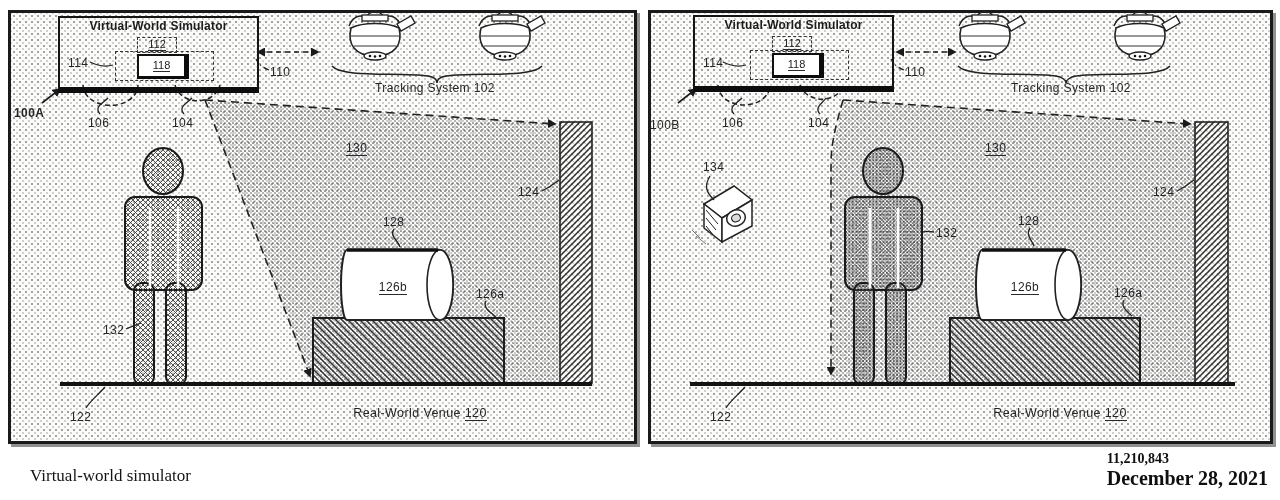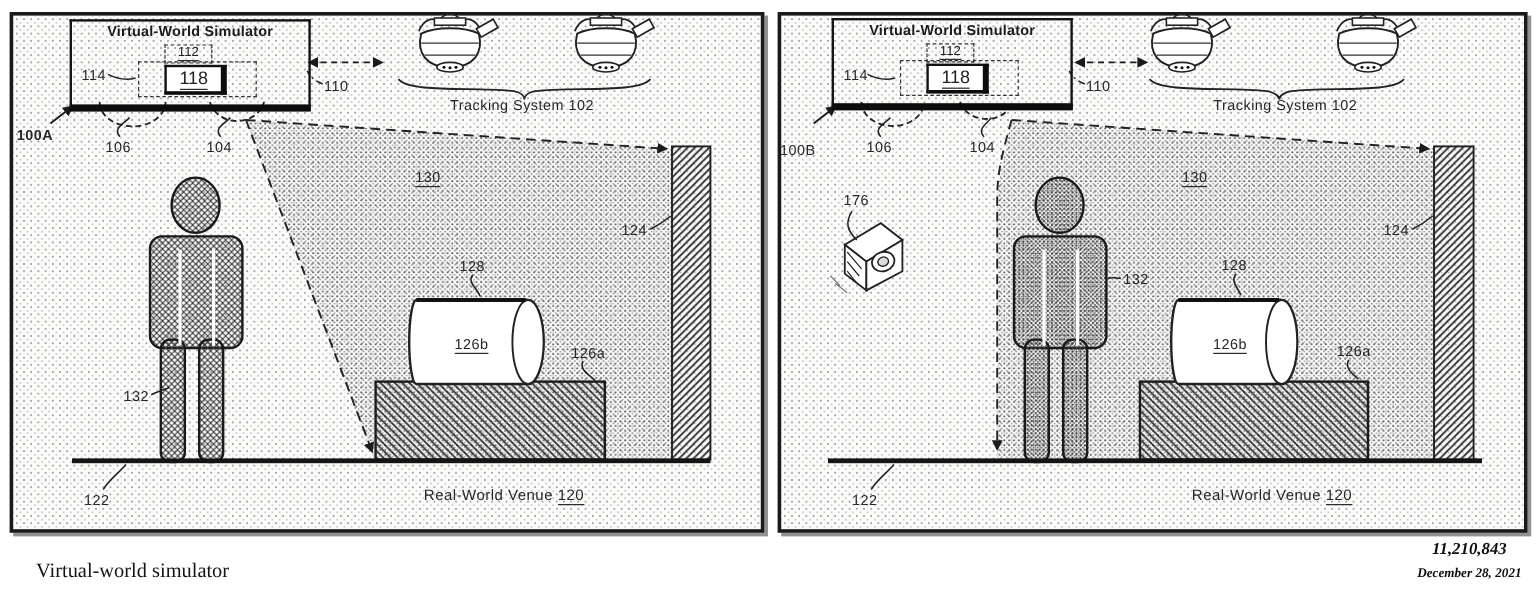--- a/index.html
+++ b/index.html
@@ -18,28 +18,28 @@
   .lbl{position:absolute;font-size:12px;color:#262626;white-space:nowrap;letter-spacing:.4px;}
   .lbl.c{text-align:center;}
   .ul{border-bottom:1.4px solid #2a2a2a;}
   .simbox{position:absolute;border:2px solid #141414;border-bottom:6px solid #0d0d0d;}
   .simtitle{position:absolute;left:0;top:1px;width:100%;text-align:center;font-size:12px;
             font-weight:600;color:#1c1c1c;letter-spacing:.2px;}
   .b112{position:absolute;border:1.5px dashed #333;text-align:center;font-size:11px;
         line-height:13px;color:#222;}
   .b114{position:absolute;border:1.5px dashed #333;}
   .b118{position:absolute;border:2px solid #111;border-right:5px solid #0c0c0c;
-        border-bottom:3px solid #0c0c0c;background:#fff;text-align:center;font-size:15px;
+        border-bottom:3px solid #0c0c0c;background:#fff;text-align:center;font-size:11px;
         line-height:19px;color:#222;}
   .caption{position:absolute;left:30px;top:466px;font-family:"Liberation Serif",serif;
            font-size:17px;color:#141414;}
-  .patent{position:absolute;right:12px;top:450px;text-align:center;
-          font-family:"Liberation Serif",serif;font-weight:bold;color:#0f0f0f;font-style:italic;}
+  .patent{position:absolute;right:12px;top:450px;text-align:left;
+          font-family:"Liberation Serif",serif;font-weight:bold;color:#0f0f0f;}
   .patent .num{font-size:14px;line-height:18px;}
-  .patent .date{font-size:11px;line-height:21px;}
+  .patent .date{font-size:20px;line-height:21px;}
 </style>
 </head>
 <body>
 
 <svg width="0" height="0" style="position:absolute">
   <defs>
     <marker id="arr" viewBox="0 0 10 10" refX="8" refY="5" markerWidth="9" markerHeight="9" orient="auto-start-reverse" markerUnits="userSpaceOnUse">
       <path d="M0,0 L10,5 L0,10 Z" fill="#1b1b1b"></path>
     </marker>
     <pattern id="pat-cone" width="4" height="4" patternUnits="userSpaceOnUse">
@@ -257,21 +257,21 @@
     <div class="b114" style="left:55px;top:33px;width:97px;height:28px;"></div>
     <div class="b118" style="left:77px;top:36px;width:45px;height:20px;"><span class="ul">118</span></div>
   </div>
 
   <span class="lbl" style="left:55px;top:46px;">114</span>
   <span class="lbl" style="left:257px;top:55px;">110</span>
   <span class="lbl" style="left:2px;top:108px;">100B</span>
   <span class="lbl" style="left:74px;top:106px;">106</span>
   <span class="lbl" style="left:160px;top:106px;">104</span>
   <span class="lbl c" style="left:348px;top:71px;width:150px;">Tracking System 102</span>
-  <span class="lbl" style="left:55px;top:150px;">176</span>
+  <span class="lbl" style="left:55px;top:150px;">134</span>
   <span class="lbl" style="left:337px;top:131px;"><span class="ul">130</span></span>
   <span class="lbl" style="left:505px;top:175px;">124</span>
   <span class="lbl" style="left:370px;top:204px;">128</span>
   <span class="lbl c" style="left:352px;top:270px;width:50px;"><span class="ul">126b</span></span>
   <span class="lbl" style="left:466px;top:276px;">126a</span>
   <span class="lbl" style="left:288px;top:216px;">132</span>
   <span class="lbl" style="left:62px;top:400px;">122</span>
   <span class="lbl c" style="left:312px;top:396px;width:200px;font-size:12.5px;"><span>Real-World Venue</span>&nbsp;<span class="ul">120</span></span>
  </div>
 </div>

